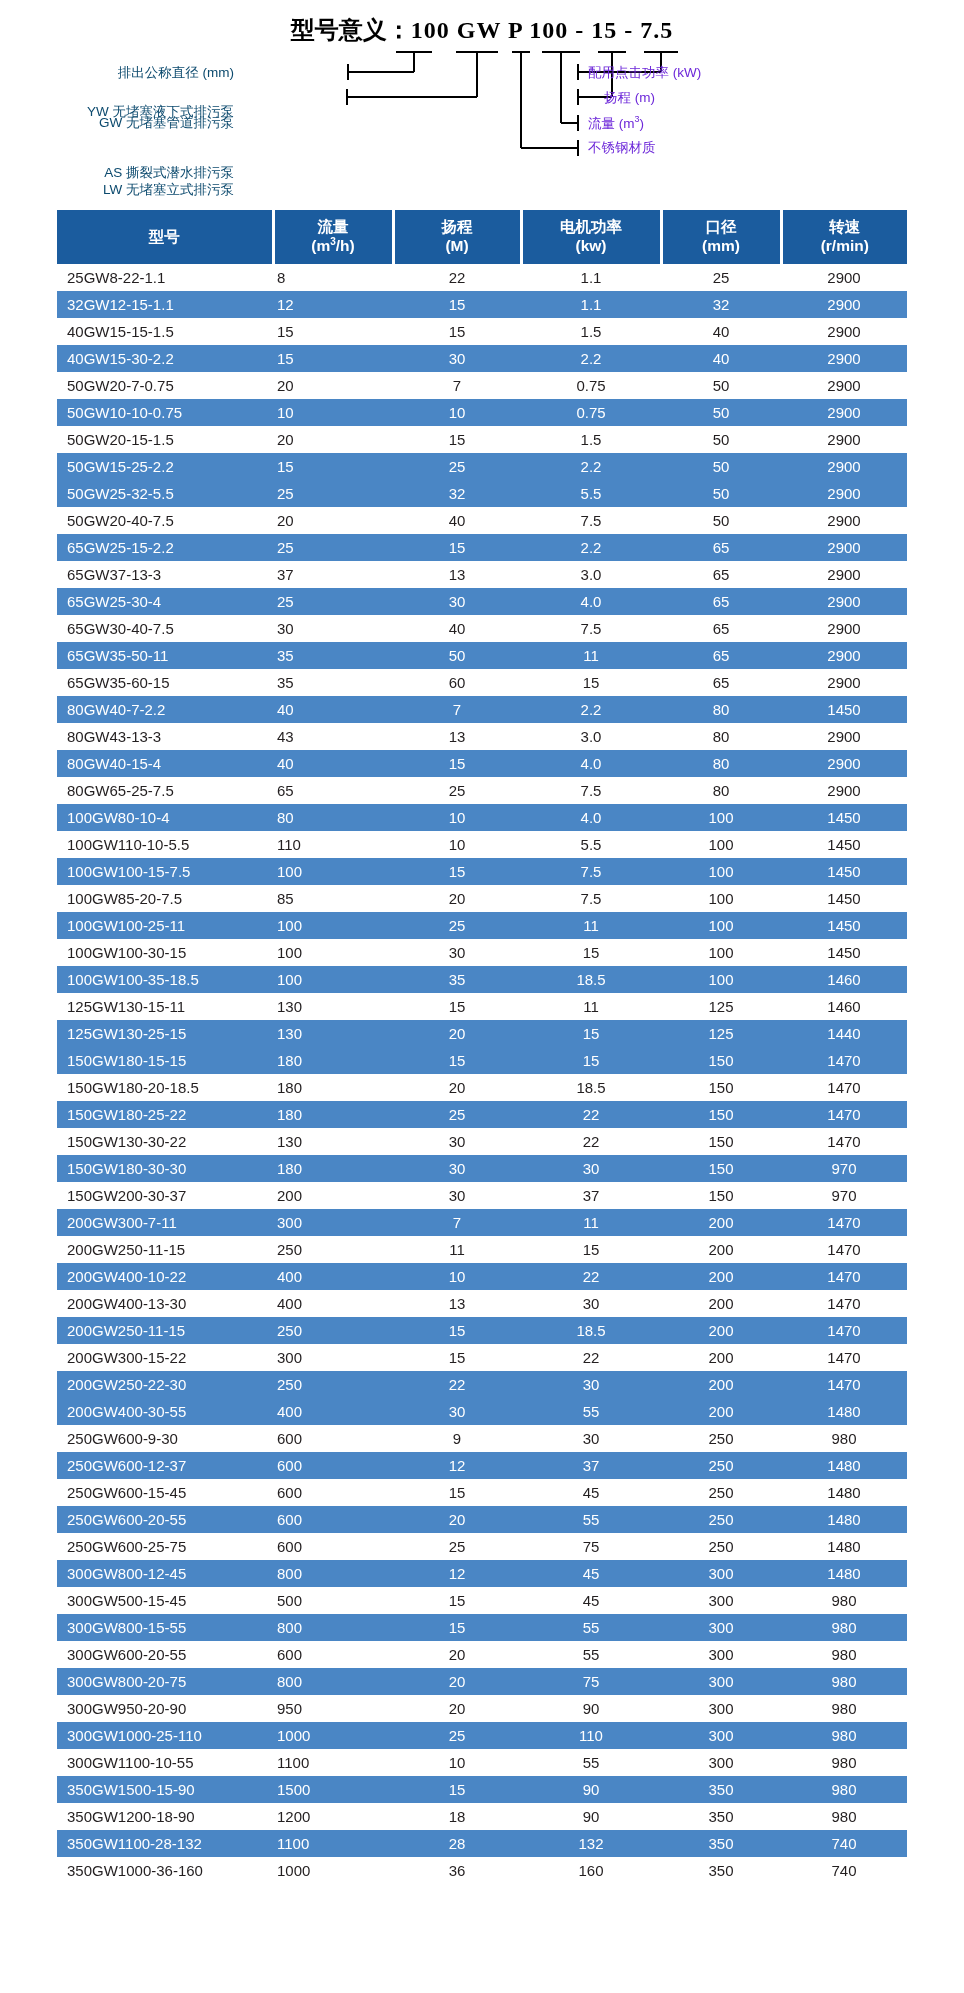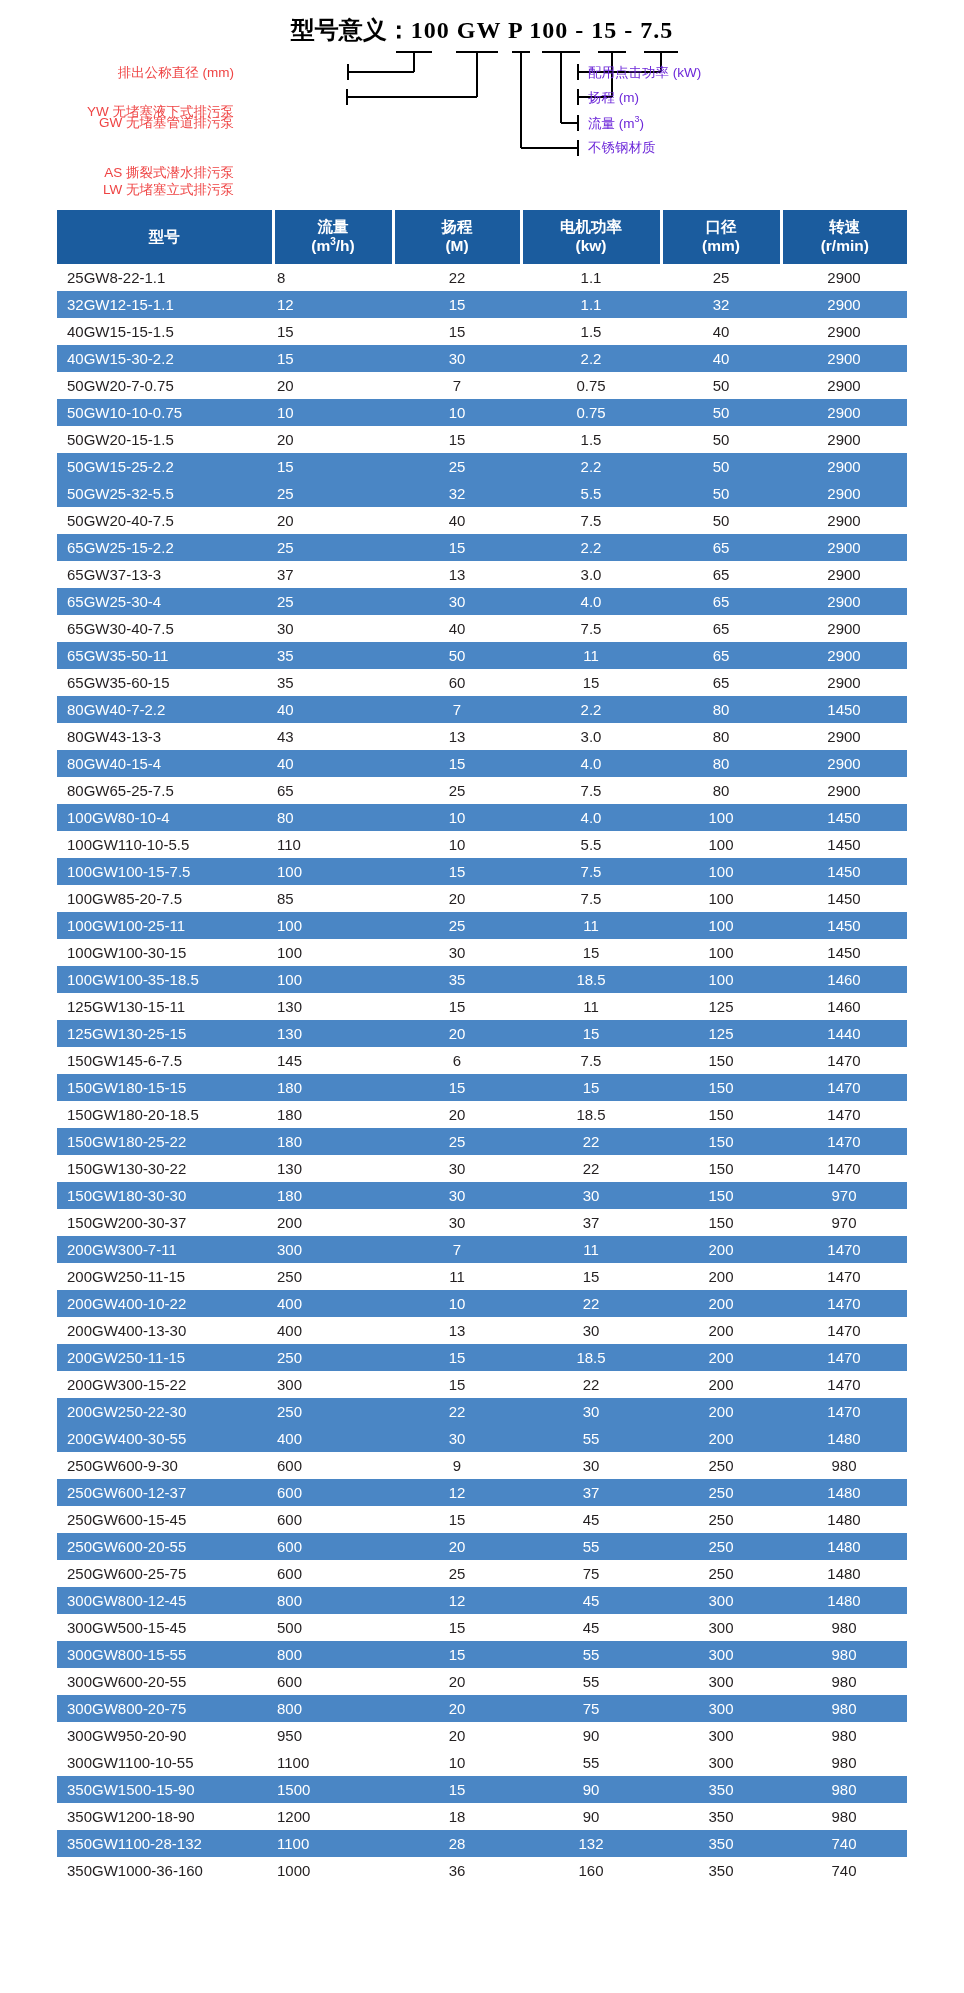--- a/index.html
+++ b/index.html
@@ -36,21 +36,21 @@
   .legend-title .code {
     font-family: "Liberation Serif", serif;
     font-weight: bold;
     letter-spacing: 1px;
   }
 
   .legend-left-label {
     position: absolute;
     right: 610px;
     font-size: 13.5px;
-    color: #ef4444;
+    color: #0c4a6e;
     white-space: nowrap;
     text-align: right;
   }
   .legend-right-label {
     position: absolute;
     left: 588px;
     font-size: 13.5px;
     color: #6d28d9;
     white-space: nowrap;
   }
@@ -173,21 +173,21 @@
     </g>
   </svg>
 
   <div class="legend-left-label" style="top:64px;">排出公称直径 (mm)</div>
   <div class="legend-left-label" style="top:89px;margin-top:14px;">YW 无堵塞液下式排污泵</div>
   <div class="legend-left-label" style="top:114px;">GW 无堵塞管道排污泵</div>
   <div class="legend-left-label" style="top:139px;margin-top:42px;">LW 无堵塞立式排污泵</div>
   <div class="legend-left-label" style="top:164px;">AS 撕裂式潜水排污泵</div>
 
   <div class="legend-right-label" style="top:64px;">配用点击功率 (kW)</div>
-  <div class="legend-right-label" style="top:89px;">扬程 (m)</div>
+  <div class="legend-right-label" style="top:89px;margin-left:16px;">扬程 (m)</div>
   <div class="legend-right-label" style="top:114px;"><span>流量 (m</span><sup>3</sup><span>)</span></div>
   <div class="legend-right-label" style="top:139px;">不锈钢材质</div>
 
 </div>
 
 <div class="table-wrap">
   <table class="spec">
     <colgroup>
       <col class="c0">
         <col class="c1">
@@ -449,28 +449,20 @@
           <td class="speed">1460</td>
         </tr>
         <tr class="even">
           <td class="model">125GW130-25-15</td>
           <td class="flow">130</td>
           <td class="head">20</td>
           <td class="power">15</td>
           <td class="bore">125</td>
           <td class="speed">1440</td>
         </tr>
-        <tr class="odd">
-          <td class="model">150GW145-6-7.5</td>
-          <td class="flow">145</td>
-          <td class="head">6</td>
-          <td class="power">7.5</td>
-          <td class="bore">150</td>
-          <td class="speed">1470</td>
-        </tr>
         <tr class="even">
           <td class="model">150GW180-15-15</td>
           <td class="flow">180</td>
           <td class="head">15</td>
           <td class="power">15</td>
           <td class="bore">150</td>
           <td class="speed">1470</td>
         </tr>
         <tr class="odd">
           <td class="model">150GW180-20-18.5</td>
@@ -657,20 +649,28 @@
           <td class="speed">980</td>
         </tr>
         <tr class="odd">
           <td class="model">300GW950-20-90</td>
           <td class="flow">950</td>
           <td class="head">20</td>
           <td class="power">90</td>
           <td class="bore">300</td>
           <td class="speed">980</td>
         </tr>
+        <tr class="even">
+          <td class="model">300GW1000-25-110</td>
+          <td class="flow">1000</td>
+          <td class="head">25</td>
+          <td class="power">110</td>
+          <td class="bore">300</td>
+          <td class="speed">980</td>
+        </tr>
         <tr class="odd">
           <td class="model">300GW1100-10-55</td>
           <td class="flow">1100</td>
           <td class="head">10</td>
           <td class="power">55</td>
           <td class="bore">300</td>
           <td class="speed">980</td>
         </tr>
         <tr class="even">
           <td class="model">350GW1500-15-90</td>

